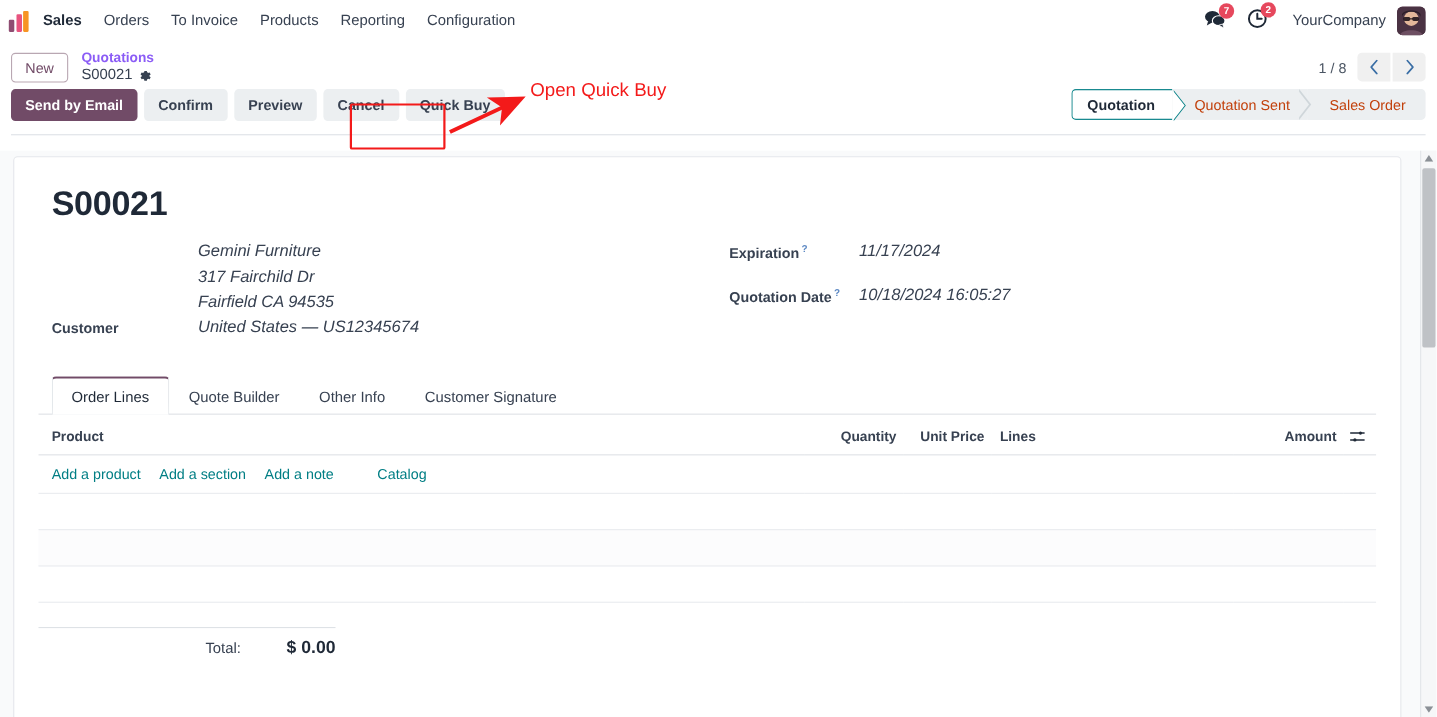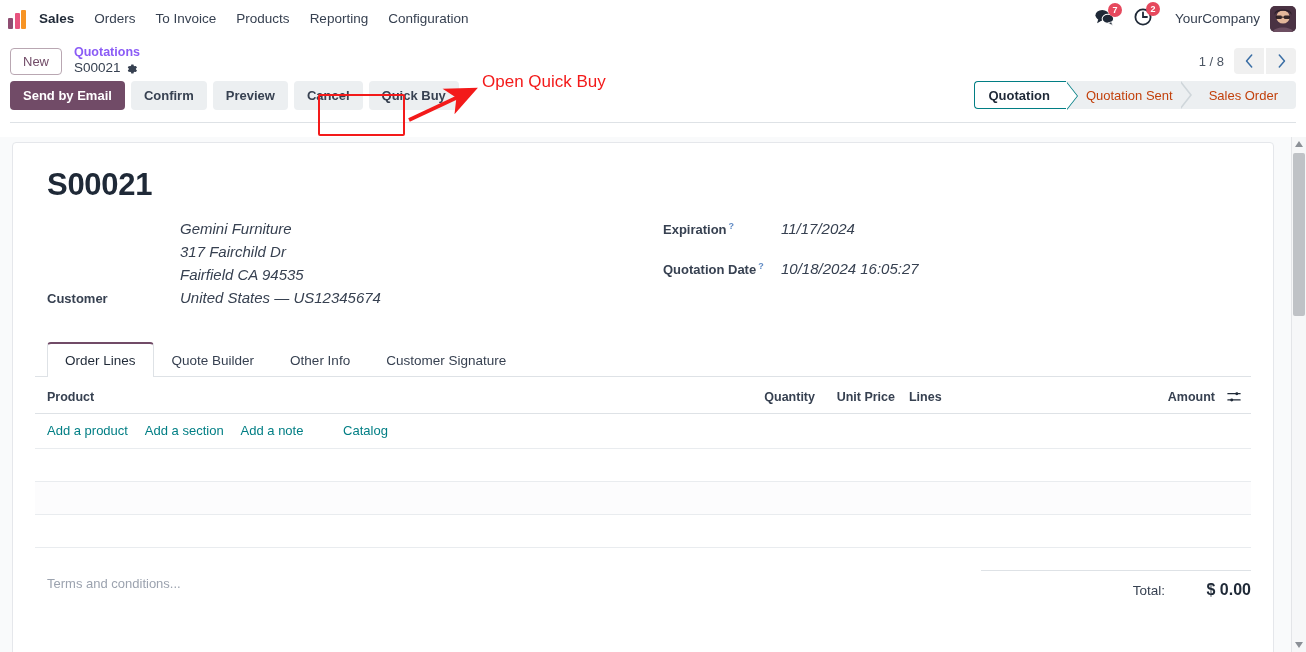--- a/index.html
+++ b/index.html
@@ -459,21 +459,20 @@
                 <td colspan="6"></td>
               </tr>
             <tr class="empty-row">
                 <td colspan="6"></td>
               </tr>
           </tbody>
         </table>
       </div>
 
       <div class="sheet-foot">
-        <div class="terms">Terms and conditions...</div>
         <div class="totals">
           <div class="tot-sep"></div>
           <div class="tot-row">
             <span class="tot-label">Total:</span>
             <span class="tot-value">$ 0.00</span>
           </div>
         </div>
       </div>
 
     </div>

